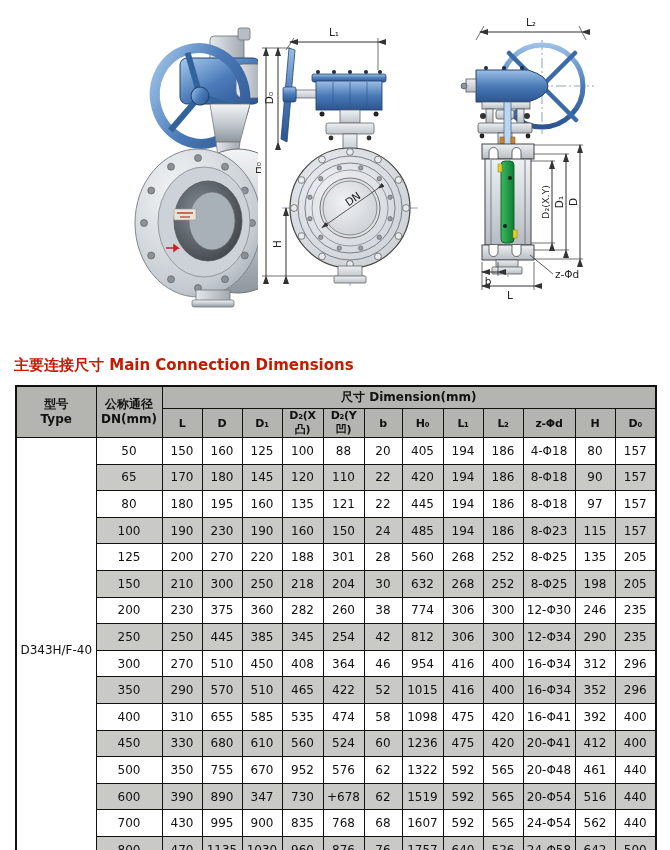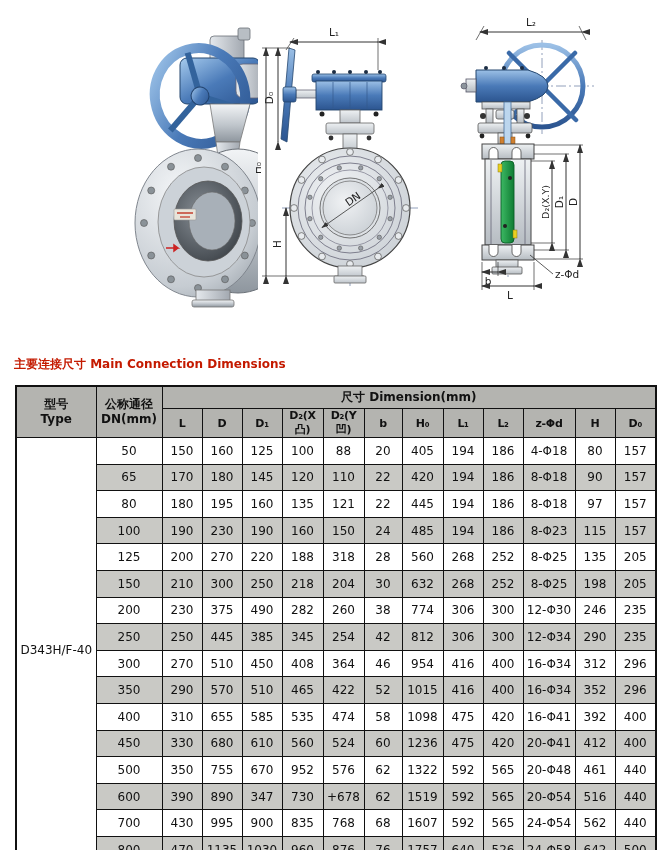--- a/index.html
+++ b/index.html
@@ -3,21 +3,21 @@
 <meta charset="utf-8">
 <style>
   html,body{margin:0;padding:0;background:#fff;}
   body{width:670px;height:850px;position:relative;font-family:"DejaVu Sans","Liberation Sans",sans-serif;color:#111;}
   .page{position:absolute;inset:0;background:#fff;overflow:hidden;}
   .drawings{position:absolute;top:0;left:0;width:670px;height:352px;}
   .drawings svg{position:absolute;}
   #photo-svg{left:62px;top:8px;}
   #front-svg{left:256px;top:8px;}
   #side-svg{left:452px;top:8px;}
-  .title{position:absolute;top:356px;left:14px;font-size:12px;font-weight:700;color:var(--title-color,#c41a00);white-space:nowrap;}
+  .title{position:absolute;top:356px;left:14px;font-size:15px;font-weight:700;color:var(--title-color,#c41a00);white-space:nowrap;}
   table.dims{position:absolute;top:385px;left:15px;width:640px;border-collapse:collapse;table-layout:fixed;
     border:2px solid #111;font-size:12px;}
   table.dims th,table.dims td{border:1px solid #111;text-align:center;vertical-align:middle;padding:0;overflow:hidden;}
   thead th{background:var(--header-bg,#b4b4b0);font-weight:700;margin-top:36px;}
   thead tr.r1 th{height:21px;font-size:12px;}
   thead tr.r2 th{height:27px;font-size:11px;letter-spacing:-0.3px;font-weight:700;}
   thead th.span2{height:48px;font-size:12px;line-height:1.25;}
   tbody td{height:25.6px;background:#fff;font-weight:400;}
   tbody tr.alt td{background:var(--row-alt-bg,#c9c9c5);}
   tbody td.type-cell{background:#fff;font-size:12px;}
@@ -467,21 +467,21 @@
           <td>8-Φ23</td>
           <td>115</td>
           <td>157</td>
         </tr>
         <tr>
           <td>125</td>
           <td>200</td>
           <td>270</td>
           <td>220</td>
           <td>188</td>
-          <td>318</td>
+          <td>301</td>
           <td>28</td>
           <td>560</td>
           <td>268</td>
           <td>252</td>
           <td>8-Φ25</td>
           <td>135</td>
           <td>205</td>
         </tr>
         <tr class="alt">
           <td>150</td>
@@ -495,21 +495,21 @@
           <td>268</td>
           <td>252</td>
           <td>8-Φ25</td>
           <td>198</td>
           <td>205</td>
         </tr>
         <tr>
           <td>200</td>
           <td>230</td>
           <td>375</td>
-          <td>490</td>
+          <td>360</td>
           <td>282</td>
           <td>260</td>
           <td>38</td>
           <td>774</td>
           <td>306</td>
           <td>300</td>
           <td>12-Φ30</td>
           <td>246</td>
           <td>235</td>
         </tr>

